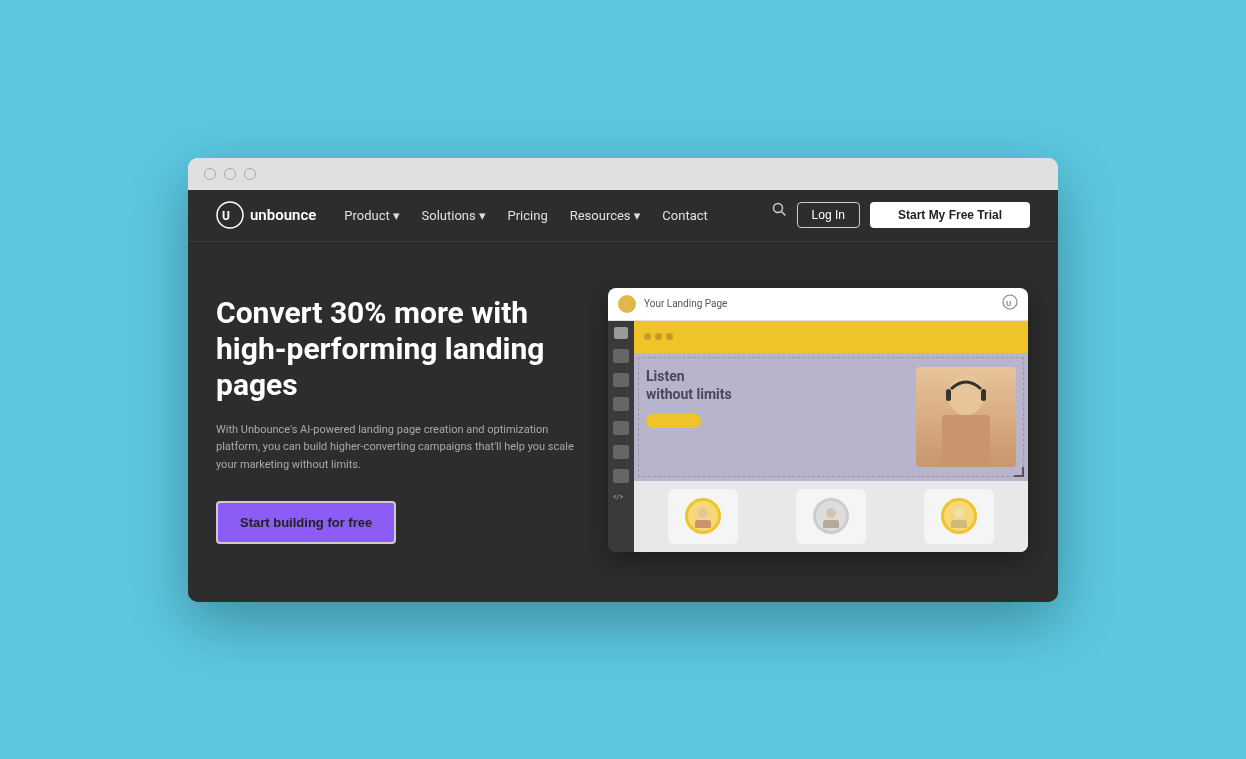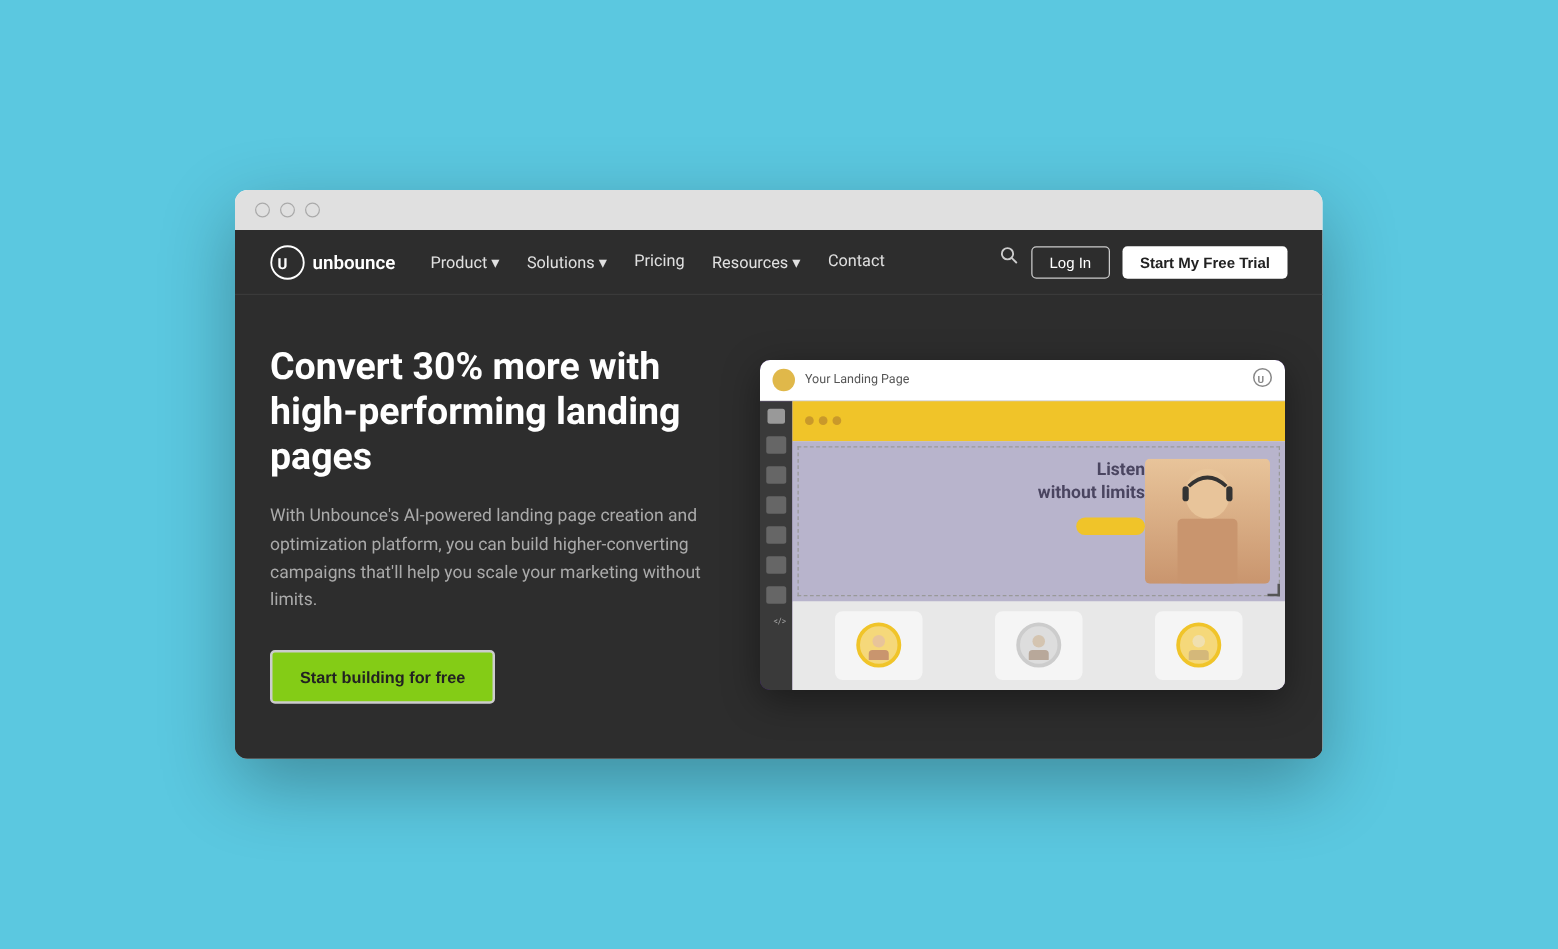--- a/index.html
+++ b/index.html
@@ -87,21 +87,21 @@
       color: #fff;
       padding: 5px 14px;
       border-radius: 4px;
       font-size: 12px;
       cursor: pointer;
     }
     .btn-trial {
       background: #fff;
       border: none;
       color: #222;
-      padding: 6px 14px;
+      padding: 6px 28px;
       border-radius: 4px;
       font-size: 12px;
       font-weight: 600;
       cursor: pointer;
       white-space: nowrap;
     }
     
     .hero {
       background: #2d2d2d;
       display: flex;
@@ -116,46 +116,45 @@
     }
     .hero-heading {
       color: #fff;
       font-size: 30px;
       font-weight: 700;
       line-height: 1.2;
       margin-bottom: 18px;
     }
     .hero-subtext {
       color: #aaa;
-      font-size: 14px;
+      font-size: 11px;
       line-height: 1.6;
       margin-bottom: 28px;
     }
     .btn-cta {
-      background: #84cc16;
+      background: #8b5cf6;
       border: 2px solid #ccc;
       color: #222;
       padding: 12px 22px;
       border-radius: 4px;
       font-size: 13px;
       font-weight: 600;
       cursor: pointer;
       display: inline-block;
     }
     
     .hero-right {
       flex: 1.1;
       max-width: 420px;
     }
     .editor-mock {
       background: #4c1d95;
       border-radius: 8px;
       overflow: hidden;
       box-shadow: 0 8px 30px rgba(0,0,0,0.4);
-      text-align: right;
     }
     .editor-titlebar {
       background: #fff;
       padding: 6px 10px;
       display: flex;
       align-items: center;
       justify-content: space-between;
       border-bottom: 1px solid #e0e0e0;
     }
     .editor-title-left {

